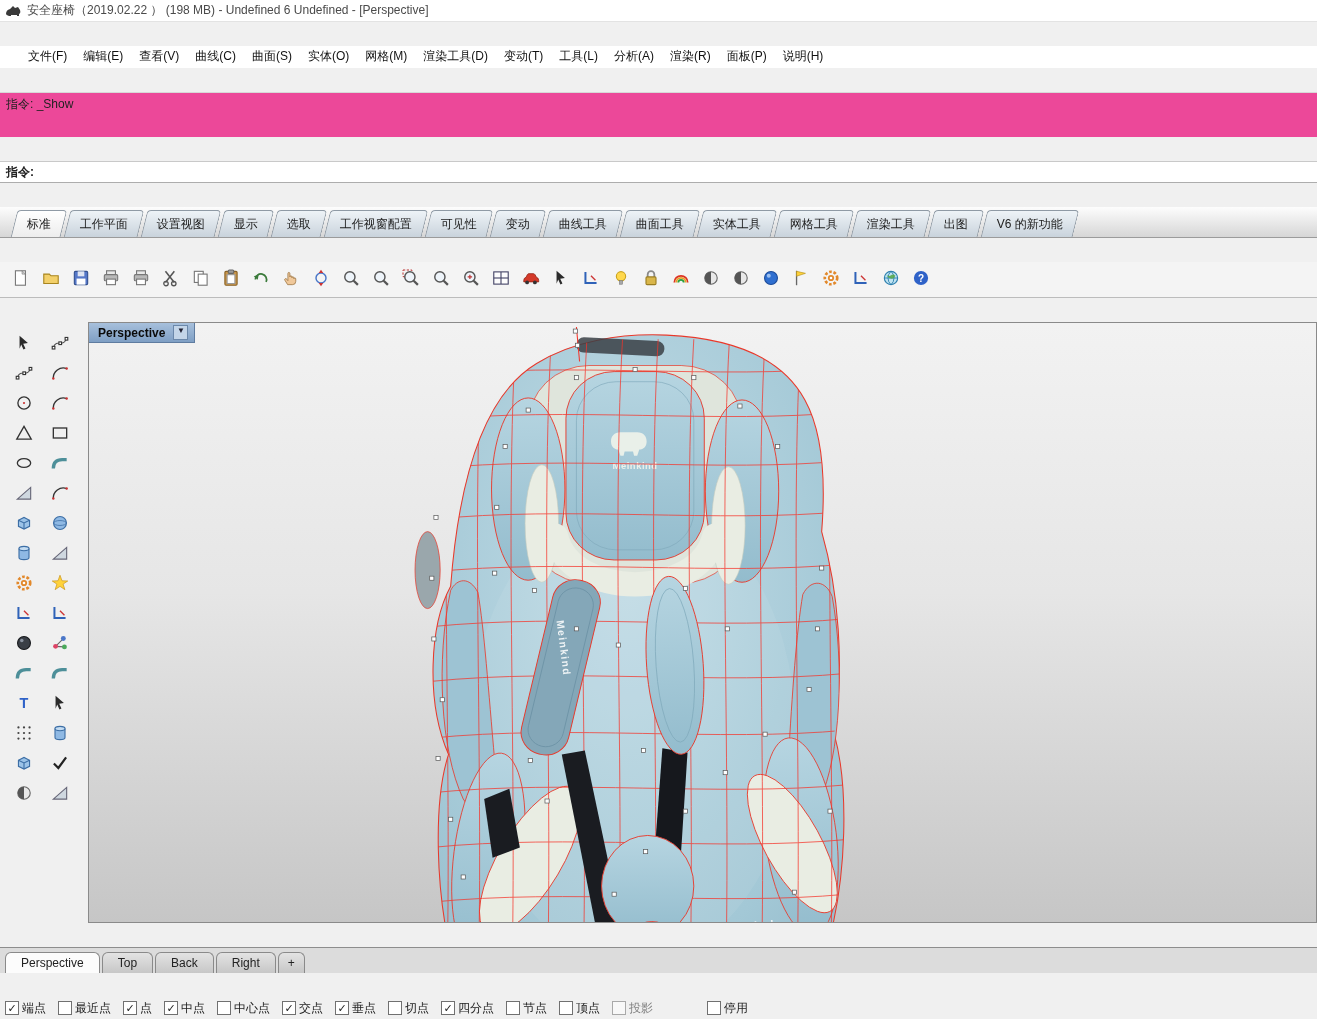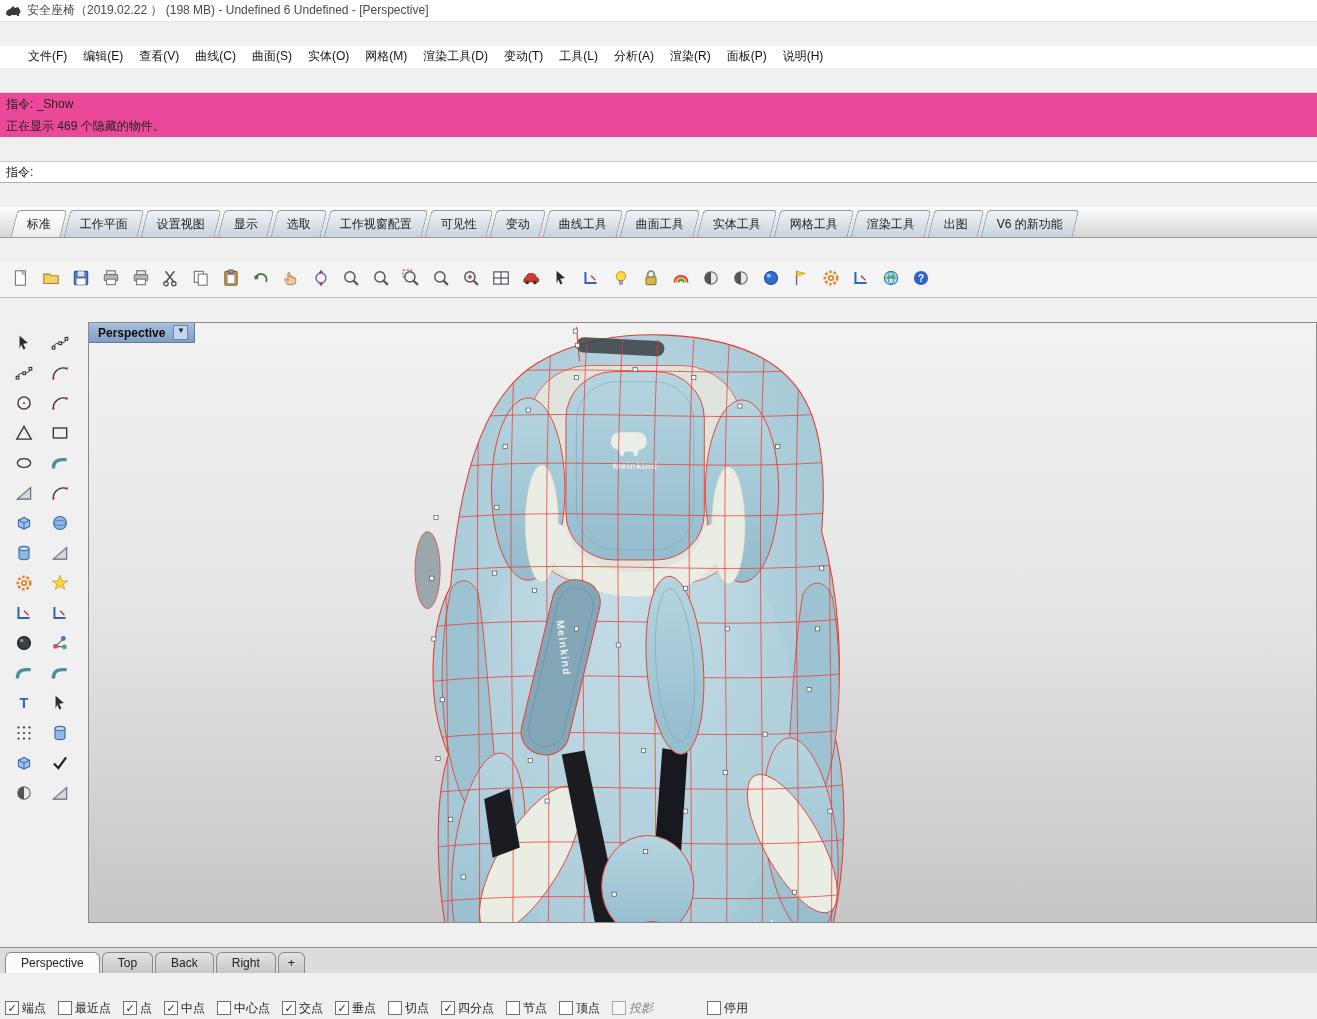--- a/index.html
+++ b/index.html
@@ -10,21 +10,21 @@
   .titlebar{height:22px;background:#ffffff;display:flex;align-items:center;gap:6px;
             padding-left:5px;border-bottom:1px solid #e3e3e3;box-sizing:border-box;flex:0 0 22px;}
   .titlebar .title{color:#4a4a4a;white-space:nowrap;}
   
   .menubar{height:22px;background:#ffffff;display:flex;align-items:flex-start;padding-left:20px;flex:0 0 22px;}
   .mitem{padding:2px 8px;color:#111;cursor:default;}
   
   .cmdarea{background:#ec4899;border-top:1px solid #d8d8d8;flex:0 0 44px;}
   .cmdline{height:22px;line-height:22px;padding-left:6px;white-space:pre;}
   .cmdprompt{background:#ffffff;border-top:1px solid #c9c9c9;border-bottom:1px solid #adadad;
-             height:22px;line-height:21px;padding-left:6px;flex:0 0 22px;box-sizing:border-box;}
+             height:22px;line-height:21px;padding-left:6px;flex:0 0 22px;box-sizing:border-box;font-weight:bold;}
   
   .tabstrip{height:31px;background:linear-gradient(#fdfdfd,#d6d6d6);border-bottom:1px solid #9b9b9b;
             display:flex;align-items:flex-end;padding:4px 0 0 14px;box-sizing:border-box;flex:0 0 31px;}
   .tab{transform:skewX(-14deg);border:1px solid #8f9aa5;border-bottom:none;border-radius:4px 4px 0 0;
        background:linear-gradient(#eef3f7,#c9d3dc);padding:5px 12px 4px;margin-right:3px;cursor:default;}
   .tab > span{display:inline-block;transform:skewX(14deg);color:#1c1c1c;}
   .tab.active{background:linear-gradient(#ffffff,#ededed);z-index:2;position:relative;}
   
   .toolbar{height:36px;background:#f4f4f4;border-bottom:1px solid #bcbcbc;display:flex;
            align-items:center;gap:1px;padding-left:6px;box-sizing:border-box;flex:0 0 36px;}
@@ -48,21 +48,21 @@
   .vtabs{height:26px;background:#dcdcdc;border-top:1px solid #8d8d8d;display:flex;
          align-items:flex-end;padding-left:5px;box-sizing:border-box;flex:0 0 26px;}
   .vtab{border:1px solid #8a8a8a;border-bottom:none;border-radius:6px 6px 0 0;
         background:linear-gradient(#e3e3e3,#c7c7c7);padding:3px 15px;margin-right:2px;cursor:default;}
   .vtab.active{background:#fcfcfc;}
   .vtab.plus{padding:3px 9px;}
   
   .statusbar{height:22px;background:#f0f0f0;display:flex;align-items:center;gap:12px;
              padding-left:5px;box-sizing:border-box;flex:0 0 22px;}
   .osnap{display:flex;align-items:center;gap:3px;cursor:default;}
-  .osnap.muted{opacity:.55;font-style:italic;}
+  .osnap.muted{opacity:.55;}
   .osnap.gap{margin-left:26px;padding-left:16px;}
   .cb{width:12px;height:12px;background:#fff;border:1px solid #707070;display:inline-flex;
       align-items:center;justify-content:center;font-size:11px;line-height:1;color:#1a1a1a;}
 </style>
 </head>
 <body>
 
 <div class="app">
 
   <div class="titlebar">
@@ -86,21 +86,20 @@
       <span class="mitem">变动(T)</span>
       <span class="mitem">工具(L)</span>
       <span class="mitem">分析(A)</span>
       <span class="mitem">渲染(R)</span>
       <span class="mitem">面板(P)</span>
       <span class="mitem">说明(H)</span>
     </div>
 
   <div class="cmdarea">
     <div class="cmdline">指令: _Show</div>
-    <div class="cmdline">正在显示 469 个隐藏的物件。</div>
   </div>
   <div class="cmdprompt">
     <span>指令:</span>
   </div>
 
   <div class="tabstrip" id="tabstrip">
       <div class="tab active"><span>标准</span></div>
       <div class="tab"><span>工作平面</span></div>
       <div class="tab"><span>设置视图</span></div>
       <div class="tab"><span>显示</span></div>

